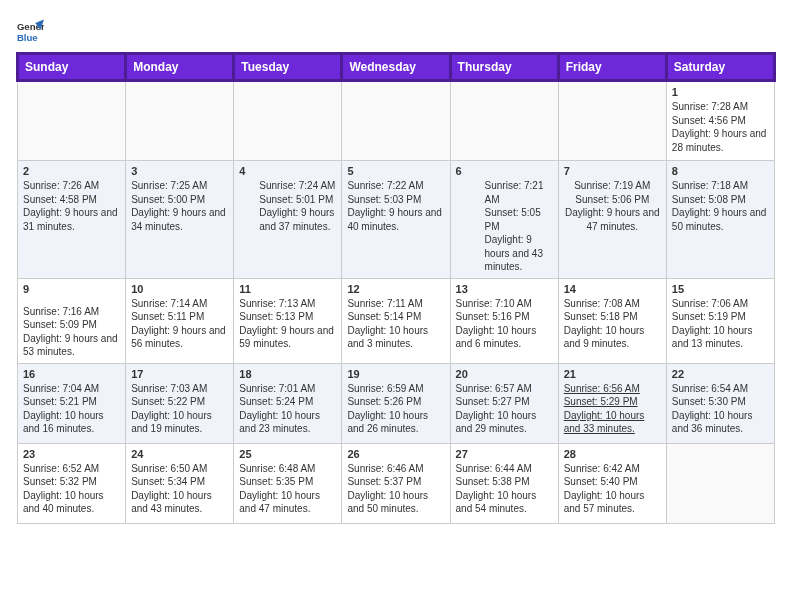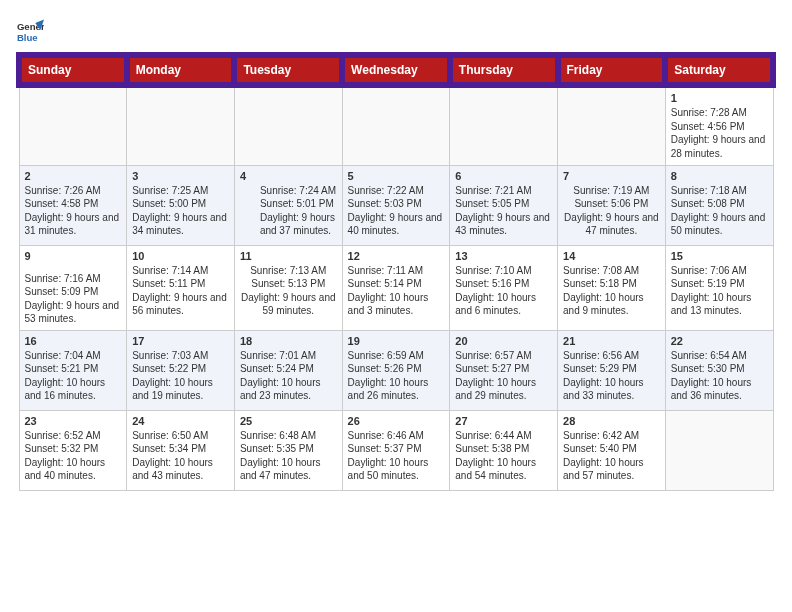--- a/index.html
+++ b/index.html
@@ -34,27 +34,27 @@
     .calendar-subtitle {
       font-size: 14px;
       color: #555;
     }
     .calendar {
       width: 100%;
       border-collapse: collapse;
       border: 1px solid #ccc;
     }
     .calendar th {
-      background: #b91c1c;
+      background: #6d28d9;
       color: #fff;
       font-size: 12px;
       font-weight: bold;
       padding: 5px 6px;
       text-align: left;
-      border: 6px solid #4c1d95;
+      border: 3px solid #4c1d95;
     }
     .calendar td {
       width: calc(100% / 7);
       vertical-align: top;
       padding: 4px 5px;
       border: 1px solid #ccc;
       font-size: 10px;
       color: #333;
       height: 80px;
       background: #fff;
@@ -142,21 +142,21 @@
 Daylight: 9 hours and 37 minutes.</div>
         </td>
         <td>
           <span class="day-number">5</span>
           <div class="day-info" style="white-space: pre-line;">Sunrise: 7:22 AM
 Sunset: 5:03 PM
 Daylight: 9 hours and 40 minutes.</div>
         </td>
         <td>
           <span class="day-number">6</span>
-          <div class="day-info" style="white-space: pre-line;">Sunrise: 7:21 AM
+          <div class="day-info" style="white-space: pre-line; margin-left: 29px;">Sunrise: 7:21 AM
 Sunset: 5:05 PM
 Daylight: 9 hours and 43 minutes.</div>
         </td>
         <td>
           <span class="day-number">7</span>
           <div class="day-info" style="white-space: pre-line; text-align: center;">Sunrise: 7:19 AM
 Sunset: 5:06 PM
 Daylight: 9 hours and 47 minutes.</div>
         </td>
         <td>
@@ -174,21 +174,21 @@
 Daylight: 9 hours and 53 minutes.</div>
         </td>
         <td>
           <span class="day-number">10</span>
           <div class="day-info" style="white-space: pre-line;">Sunrise: 7:14 AM
 Sunset: 5:11 PM
 Daylight: 9 hours and 56 minutes.</div>
         </td>
         <td>
           <span class="day-number">11</span>
-          <div class="day-info" style="white-space: pre-line; text-align: center;">Sunrise: 7:13 AM
+          <div class="day-info" style="white-space: pre-line;">Sunrise: 7:13 AM
 Sunset: 5:13 PM
 Daylight: 9 hours and 59 minutes.</div>
         </td>
         <td>
           <span class="day-number">12</span>
           <div class="day-info" style="white-space: pre-line;">Sunrise: 7:11 AM
 Sunset: 5:14 PM
 Daylight: 10 hours and 3 minutes.</div>
         </td>
         <td>
@@ -236,21 +236,21 @@
 Daylight: 10 hours and 26 minutes.</div>
         </td>
         <td>
           <span class="day-number">20</span>
           <div class="day-info" style="white-space: pre-line;">Sunrise: 6:57 AM
 Sunset: 5:27 PM
 Daylight: 10 hours and 29 minutes.</div>
         </td>
         <td>
           <span class="day-number">21</span>
-          <div class="day-info" style="white-space: pre-line;">Sunrise: 6:56 AM
+          <div class="day-info" style="white-space: pre-line; text-decoration: underline;">Sunrise: 6:56 AM
 Sunset: 5:29 PM
 Daylight: 10 hours and 33 minutes.</div>
         </td>
         <td>
           <span class="day-number">22</span>
           <div class="day-info" style="white-space: pre-line;">Sunrise: 6:54 AM
 Sunset: 5:30 PM
 Daylight: 10 hours and 36 minutes.</div>
         </td>
       </tr>

